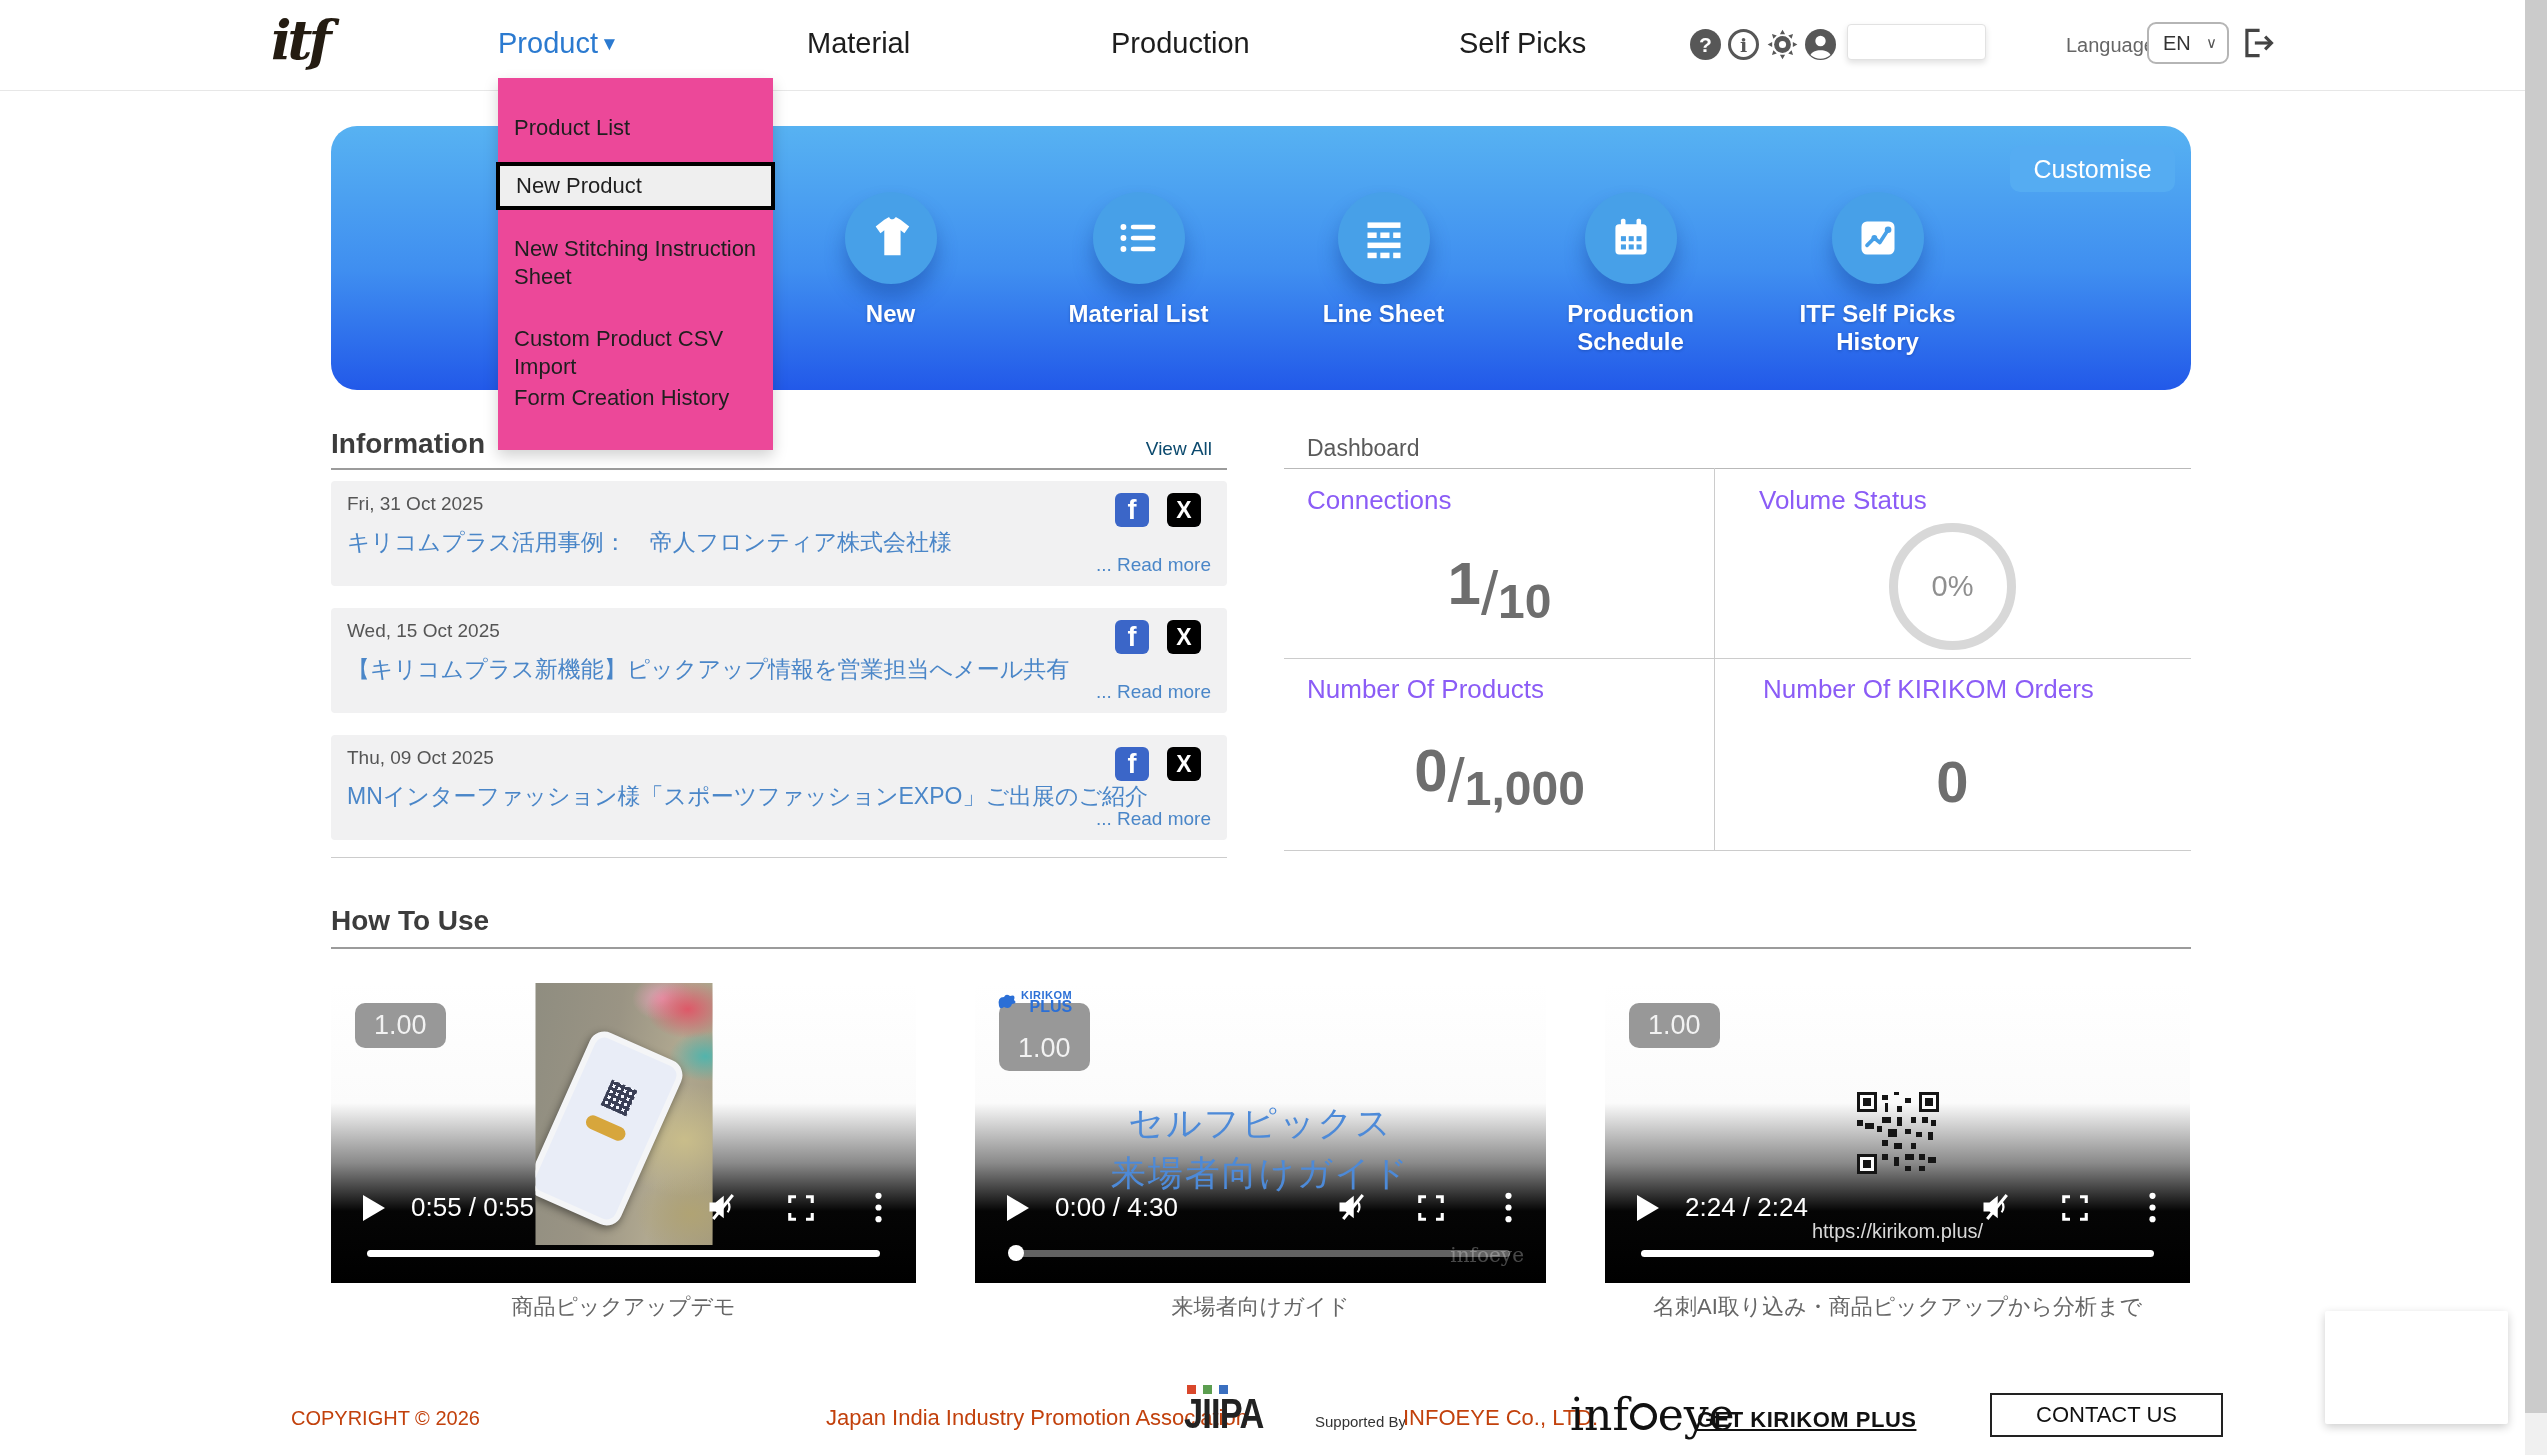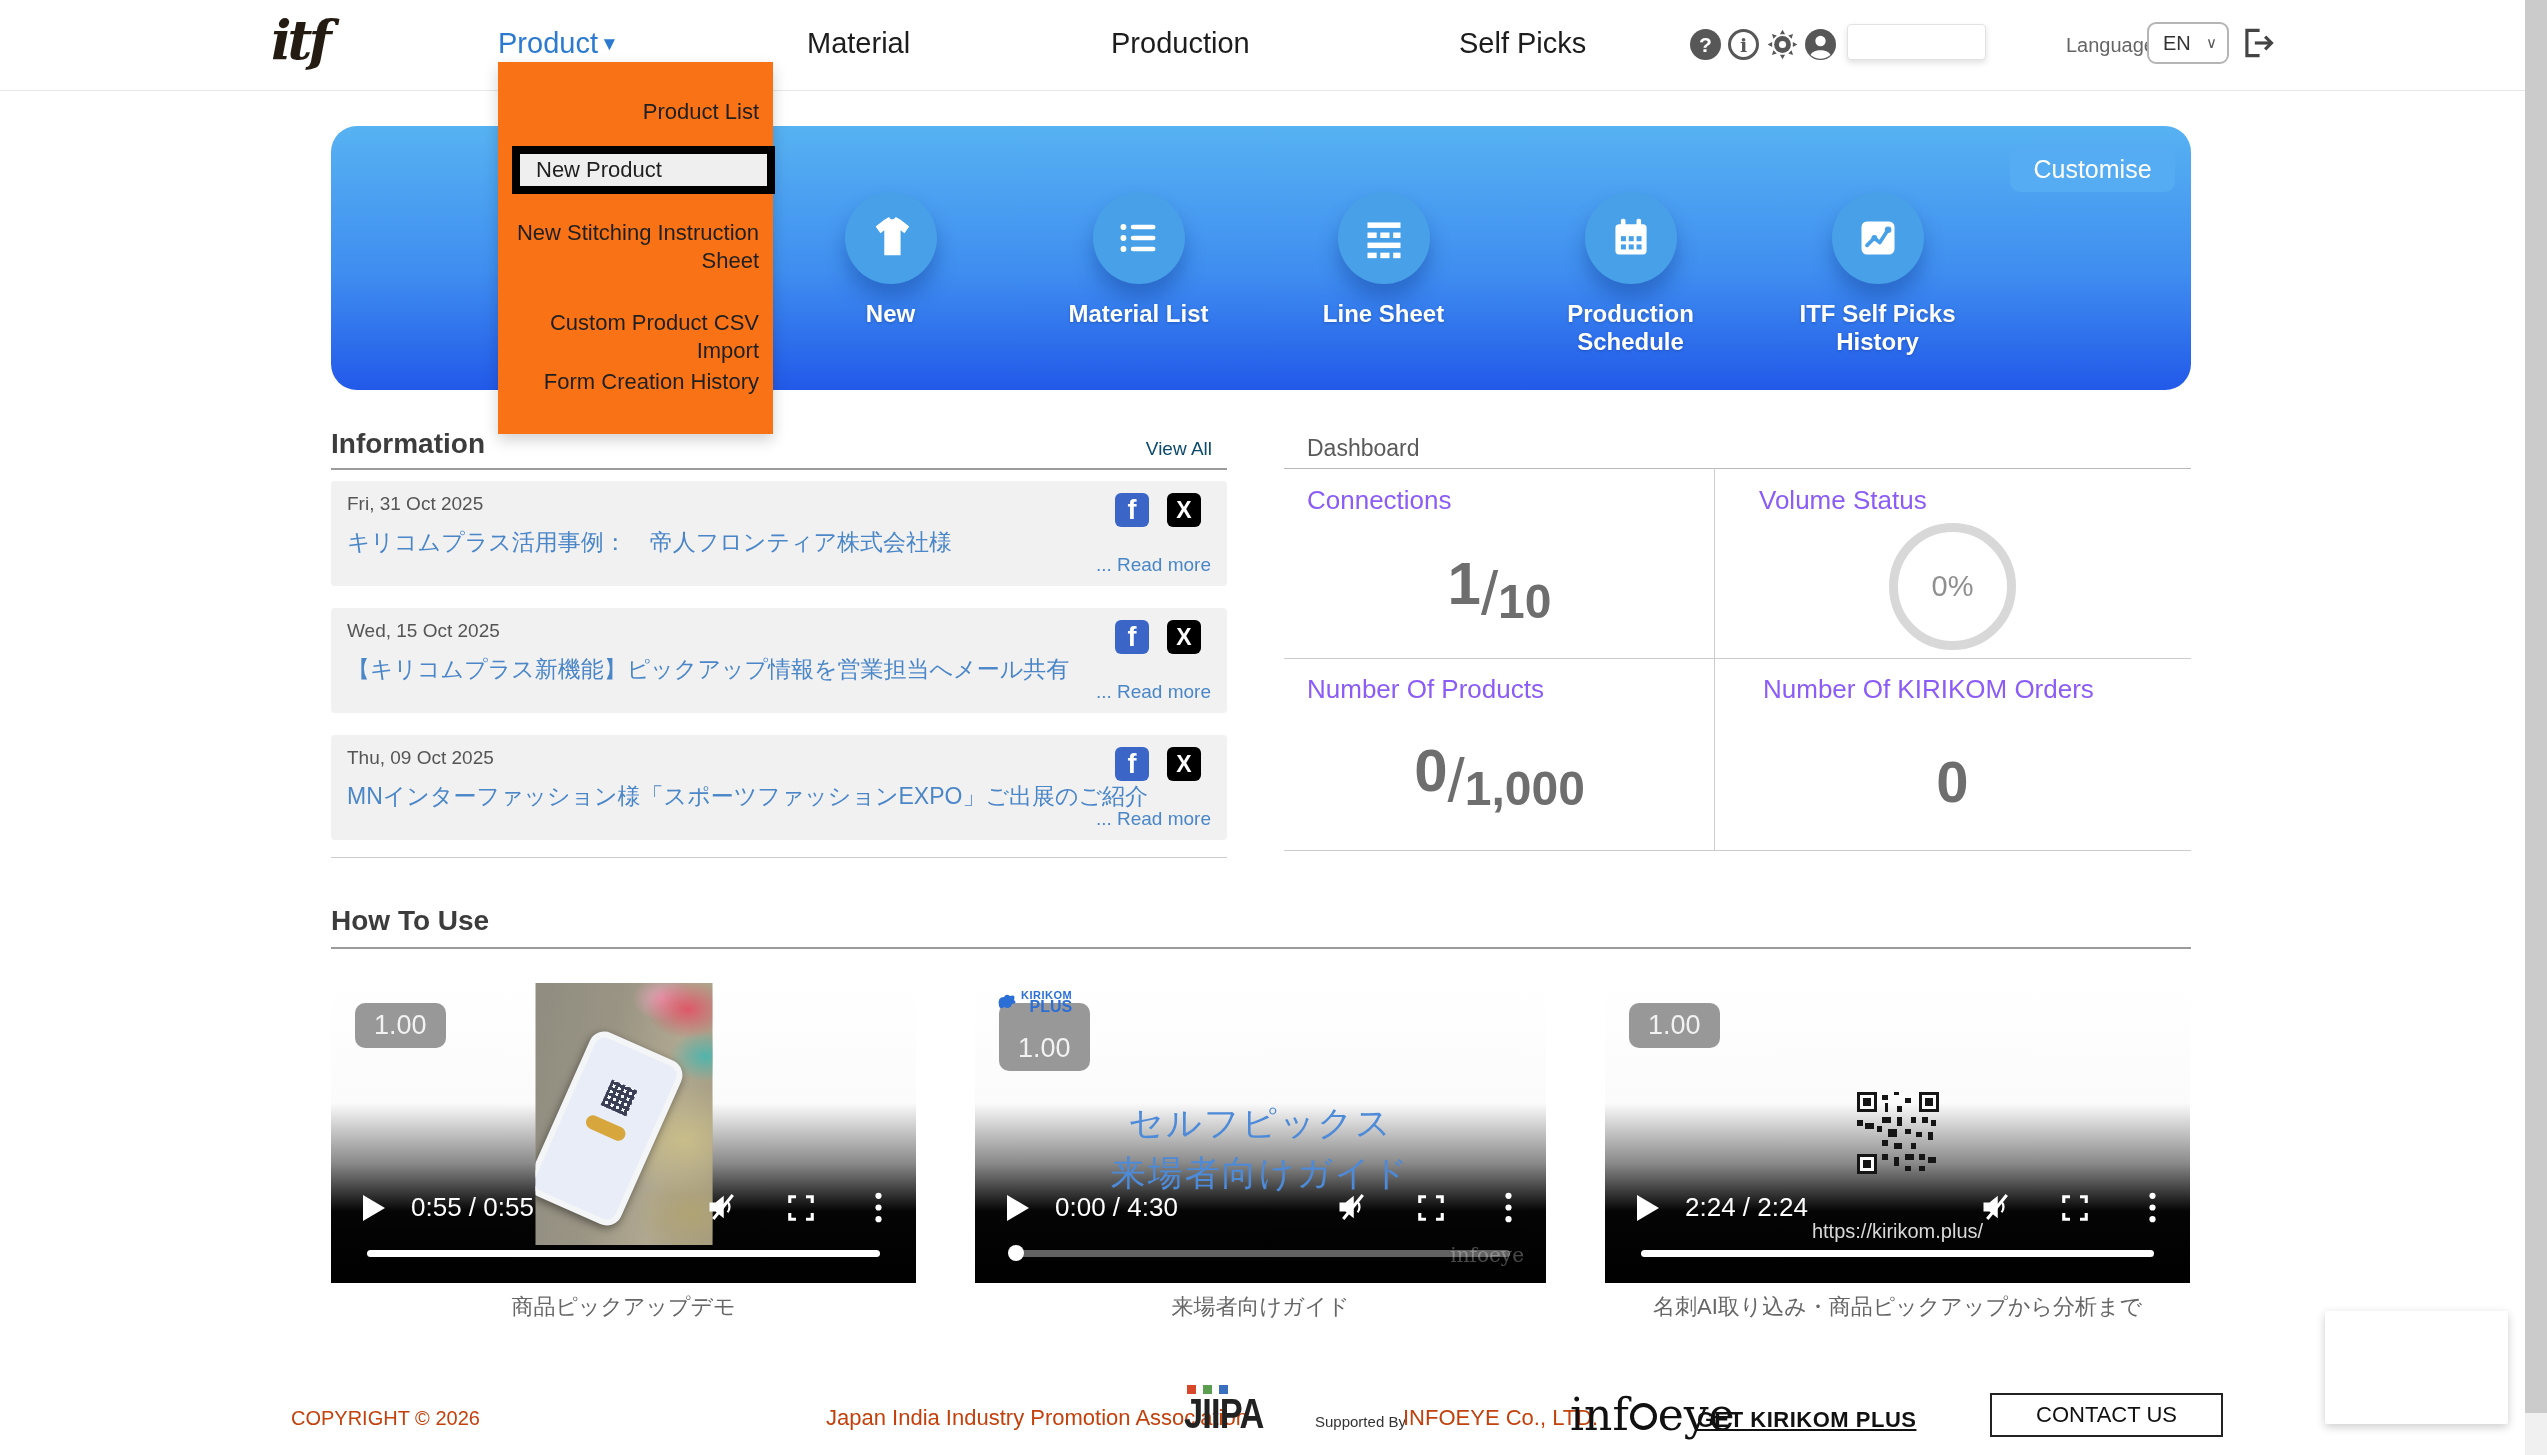--- a/index.html
+++ b/index.html
@@ -20,25 +20,25 @@
   .infoi{border:3px solid #575757;color:#575757;font-family:"DejaVu Serif",serif;font-weight:700;font-size:19px;}
   .hinput{position:absolute;left:1847px;top:24px;width:139px;height:36px;border:1px solid #e2e2e2;border-radius:4px;
         box-shadow:0 3px 6px rgba(0,0,0,.12);background:#fff;font-size:20px;padding:0 8px;box-sizing:border-box;}
   .langlbl{position:absolute;left:2066px;top:34px;font-size:20px;color:#666;}
   .langsel{position:absolute;left:2147px;top:22px;width:82px;height:42px;border:2px solid #b5b5b5;border-radius:9px;
         background:#fff;display:flex;align-items:center;justify-content:space-between;padding:0 10px 0 14px;
         box-sizing:border-box;font-size:20px;color:#333;cursor:pointer;}
   .chev{font-size:15px;color:#555;}
 
   
-  .panel{position:absolute;left:498px;top:62px;width:275px;height:372px;background:#f97316;z-index:50;
-        box-shadow:0 6px 14px rgba(0,0,0,.18);text-align:right;}
+  .panel{position:absolute;left:498px;top:78px;width:275px;height:372px;background:#ec4899;z-index:50;
+        box-shadow:0 6px 14px rgba(0,0,0,.18);}
   .dditem{position:absolute;left:16px;right:14px;font-size:22px;color:#1f1f1f;cursor:pointer;line-height:28px;}
-  .ddbox{position:absolute;left:-2px;right:-2px;top:84px;height:48px;border:8px solid #000000;background:#efefef;
-        display:flex;align-items:center;box-sizing:border-box;cursor:pointer;margin-left:16px;}
+  .ddbox{position:absolute;left:-2px;right:-2px;top:84px;height:48px;border:4px solid #000000;background:#efefef;
+        display:flex;align-items:center;box-sizing:border-box;cursor:pointer;}
   .ddbox span{margin-left:16px;font-size:22px;color:#1f1f1f;}
 
   
   .banner{position:absolute;left:331px;top:126px;width:1860px;height:264px;border-radius:26px;
         background:linear-gradient(180deg,#57b2f2 0%,#3f8ef0 55%,#2259e9 100%);}
   .customise{position:absolute;right:16px;top:20px;width:165px;height:46px;background:#55acf2;border-radius:10px;
         color:#fff;font-size:25px;display:flex;align-items:center;justify-content:center;cursor:pointer;}
   .sc{position:absolute;top:66px;width:219px;text-align:center;cursor:pointer;}
   .sc .circ{width:92px;height:92px;margin:0 auto;border-radius:50%;background:#47a0e8;display:flex;align-items:center;
         justify-content:center;box-shadow:0 14px 20px rgba(12,55,140,.38);}

